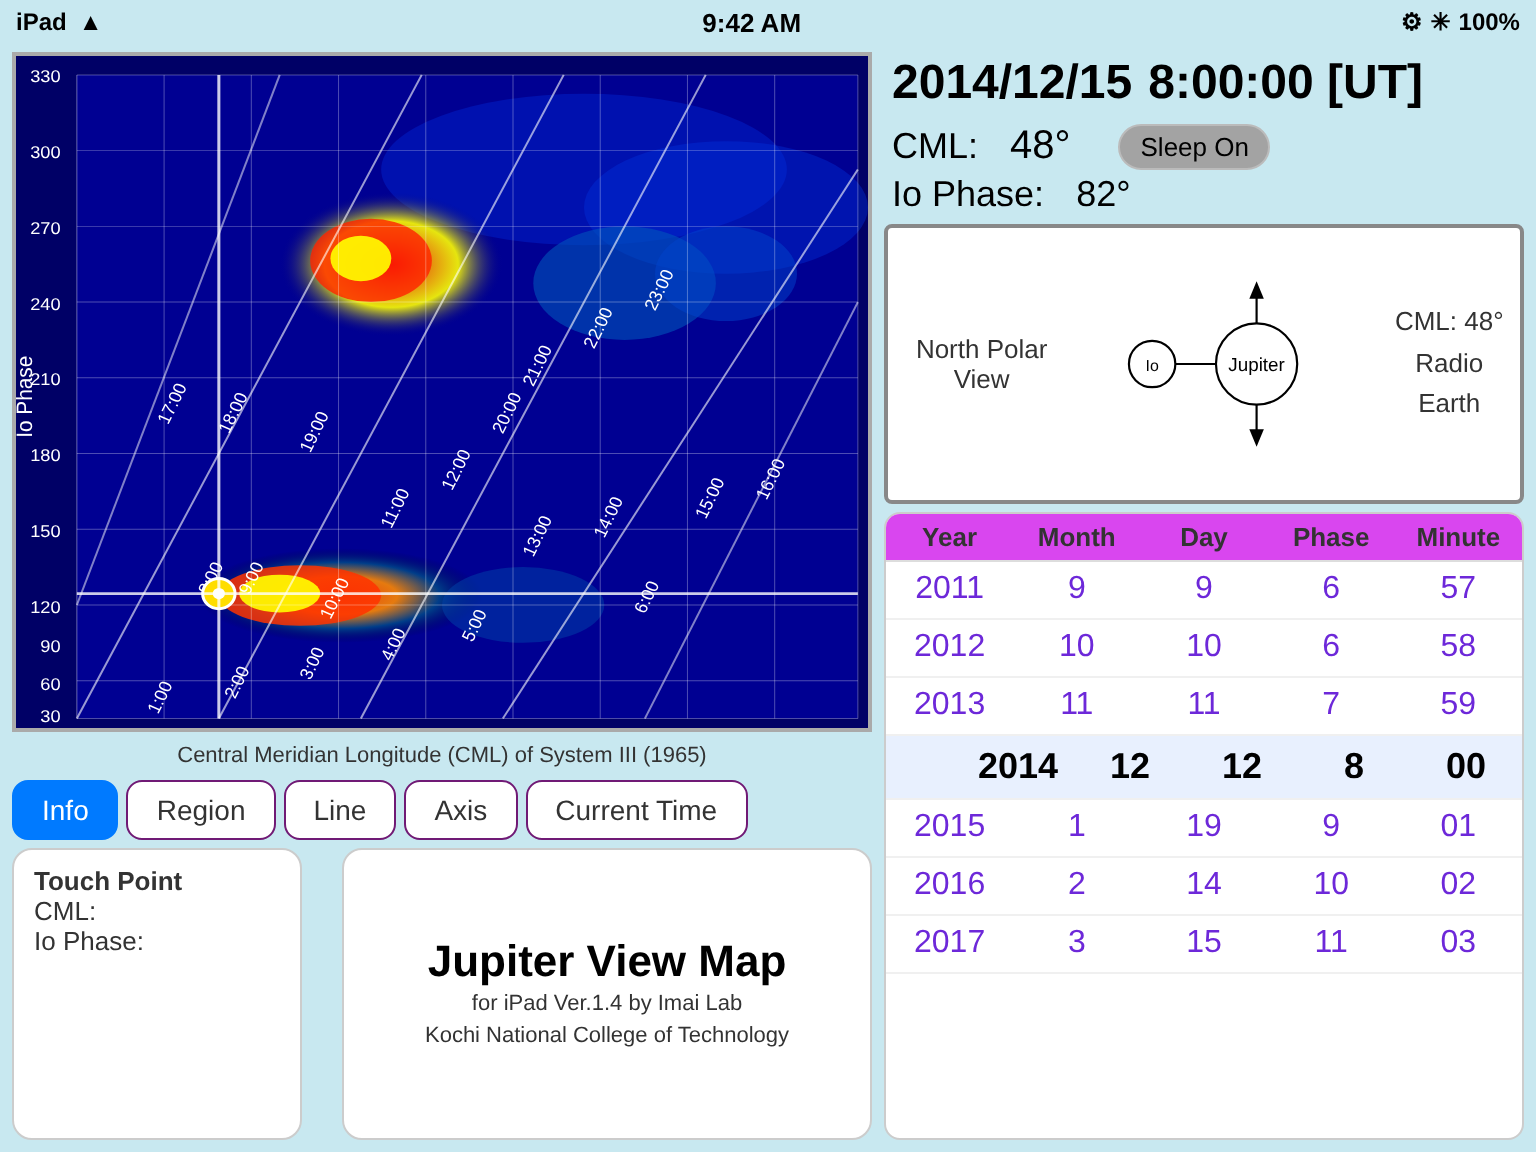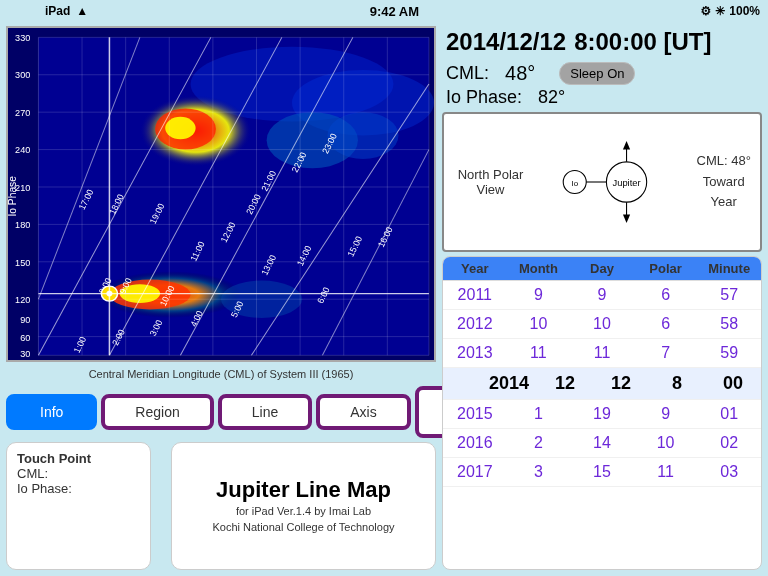--- a/index.html
+++ b/index.html
@@ -16,21 +16,21 @@
     .status-bar {
       height: 22px;
       background: #c8e8f0;
       display: flex;
       align-items: center;
       justify-content: space-between;
       padding: 0 8px;
       font-size: 12px;
       font-weight: 600;
     }
-    .status-left { display: flex; gap: 6px; margin-left: 37px; }
+    .status-left { display: flex; gap: 6px; }
     .status-right { display: flex; align-items: center; gap: 4px; }
 
     
     .main-content {
       display: flex;
       height: calc(576px - 22px);
       padding: 4px 6px 6px 6px;
       gap: 6px;
     }
 
@@ -54,34 +54,34 @@
       text-align: center;
       font-size: 11px;
       color: #333;
       padding: 2px 0;
     }
 
     
     .bottom-left {
       display: flex;
       gap: 20px;
-      height: 128px;
+      height: 146px;
     }
 
     .buttons-row {
       display: flex;
       gap: 4px;
       align-items: center;
     }
 
     .tab-button {
       background: white;
-      border: 4px solid #701a75;
+      border: 1px solid #701a75;
       border-radius: 8px;
-      padding: 6px 30px;
+      padding: 6px 14px;
       font-size: 14px;
       cursor: pointer;
       color: #333;
     }
     .tab-button.active {
       background: #007aff;
       color: white;
       border-color: #007aff;
     }
 
@@ -189,21 +189,21 @@
     .date-picker {
       flex: 1;
       background: white;
       border-radius: 8px;
       border: 1px solid #ccc;
       overflow: hidden;
     }
     .picker-header {
       display: grid;
       grid-template-columns: repeat(5, 1fr);
-      background: #3b82f6;
+      background: #d946ef;
       border-bottom: 1px solid #ddd;
     }
     .picker-col-header {
       text-align: center;
       font-size: 13px;
       font-weight: 600;
       color: #333;
       padding: 4px 0;
     }
     .picker-rows {
@@ -398,32 +398,32 @@
       <button class="tab-button">Current Time</button>
     </div>
 
     <div class="bottom-left">
       <div class="info-panel">
         <div style="font-weight:600;font-size:13px;">Touch Point</div>
         <div style="font-size:13px;">CML:</div>
         <div style="font-size:13px;">Io Phase:</div>
       </div>
       <div class="title-panel">
-        <div class="main-title">Jupiter Line Map</div>
+        <div class="main-title">Jupiter View Map</div>
         <div class="sub-text">for iPad  Ver.1.4  by Imai Lab</div>
         <div class="sub-text">Kochi National College of Technology</div>
       </div>
     </div>
 
   </div>
 
   <div class="right-panel">
 
     <div class="datetime-row">
-      <span>2014/12/12</span>
+      <span>2014/12/15</span>
       <span>8:00:00 [UT]</span>
     </div>
 
     <div class="info-rows">
       <div class="info-row">
         <span style="font-size:18px;margin-right:8px;">CML:</span>
         <span style="font-size:20px;margin-right:16px;">48°</span>
         <button class="sleep-btn">Sleep On</button>
       </div>
       <div class="info-row">
@@ -445,30 +445,30 @@
         <line x1="74" y1="65" x2="102" y2="65" stroke="black" stroke-width="1.5"></line>
 
         <line x1="130" y1="37" x2="130" y2="15" stroke="black" stroke-width="1.5"></line>
         <polygon points="130,8 125,20 135,20" fill="black"></polygon>
 
         <line x1="130" y1="93" x2="130" y2="115" stroke="black" stroke-width="1.5"></line>
         <polygon points="130,122 125,110 135,110" fill="black"></polygon>
       </svg>
       <div class="polar-info">
         <span>CML:  48°</span><br>
-        <span>Toward Year</span>
+        <span>Radio Earth</span>
       </div>
     </div>
 
     <div class="date-picker">
       <div class="picker-header">
         <div class="picker-col-header">Year</div>
         <div class="picker-col-header">Month</div>
         <div class="picker-col-header">Day</div>
-        <div class="picker-col-header">Polar</div>
+        <div class="picker-col-header">Phase</div>
         <div class="picker-col-header">Minute</div>
       </div>
       <div class="picker-rows" id="picker-rows-container">
       <div class="picker-row">
             <div class="picker-cell">2011</div>
             <div class="picker-cell">9</div>
             <div class="picker-cell">9</div>
             <div class="picker-cell">6</div>
             <div class="picker-cell">57</div>
           </div>

